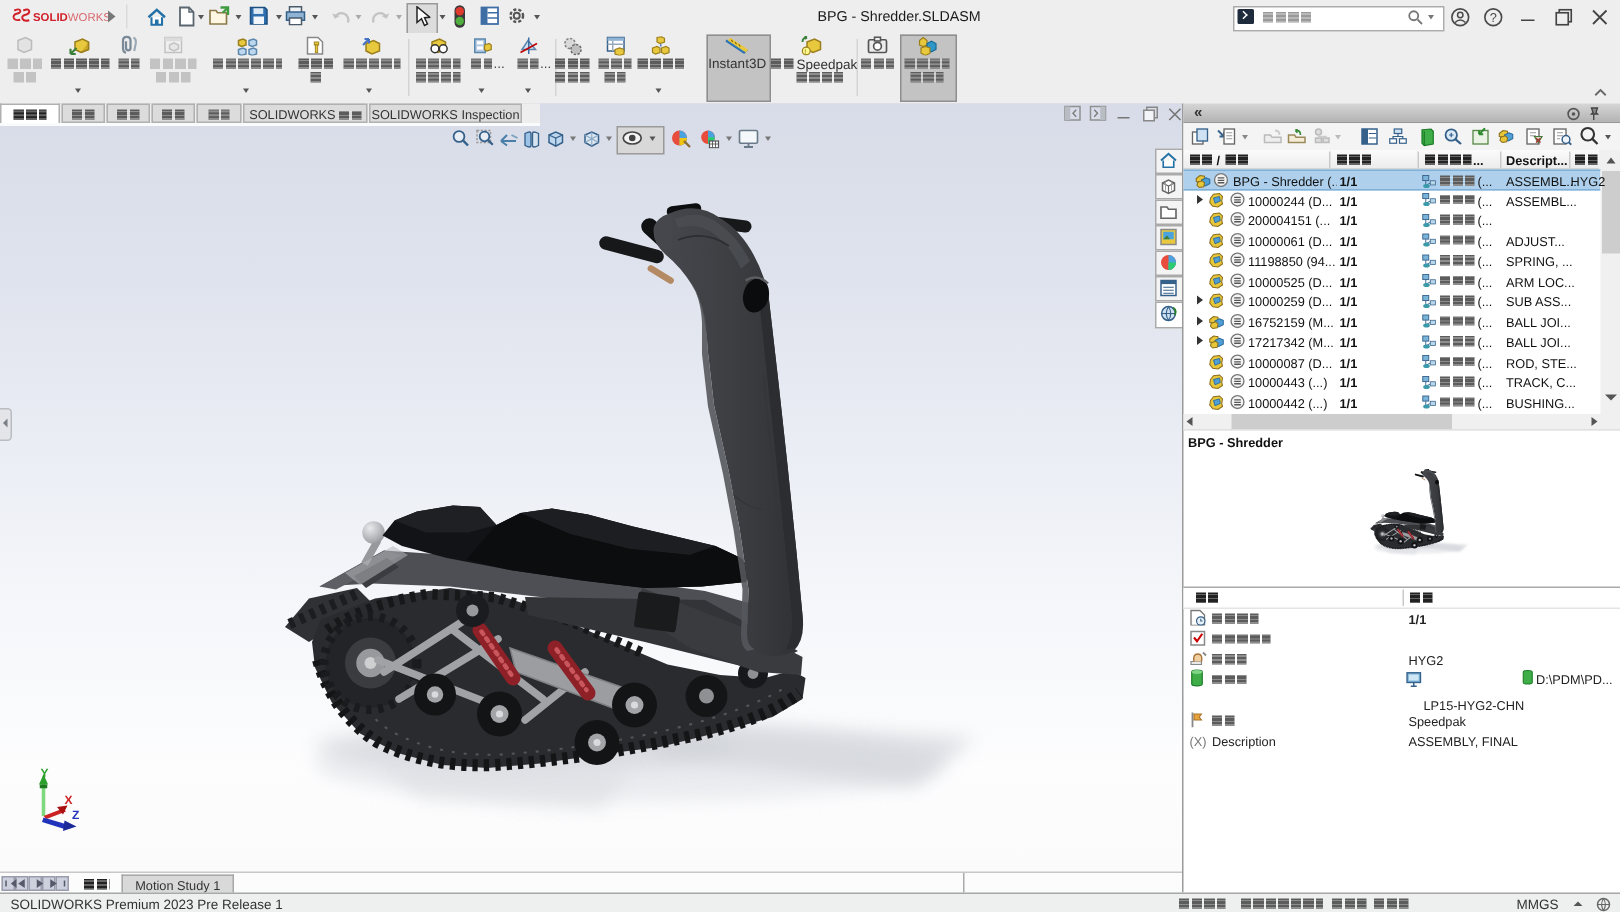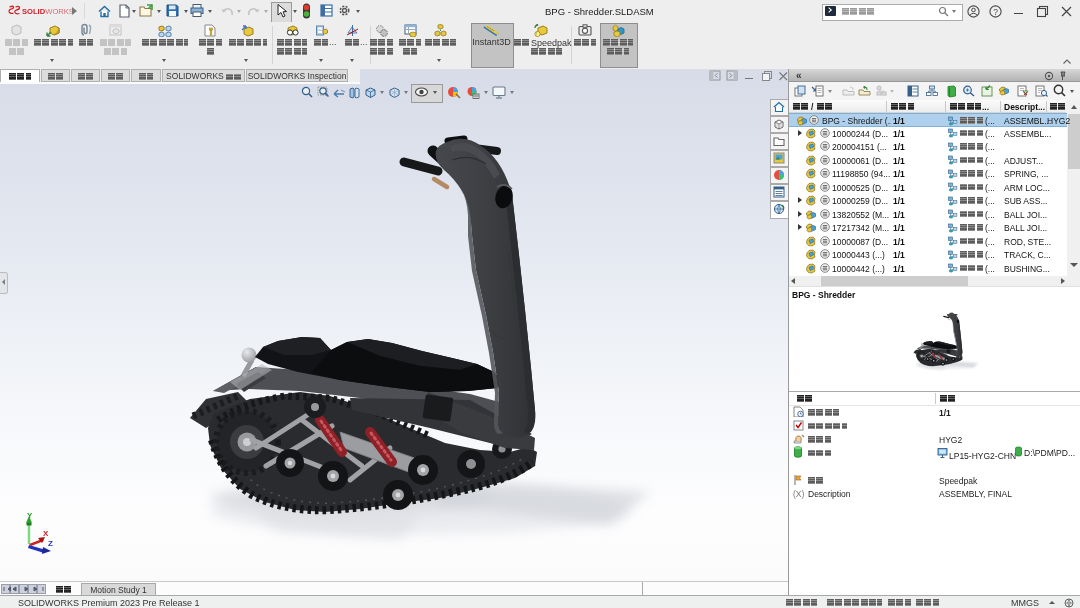--- a/index.html
+++ b/index.html
@@ -784,21 +784,21 @@
    <span class="tx" style="left:215px;top:2px">SUB ASS...</span>
   </div>
   <div class="tr" style="top:94.5px">
         <i class="ar"></i>
    <svg class="ab" style="left:16px;top:1px" width="12" height="11">
           <use href="#iasm"></use>
         </svg>
         <svg class="ab" style="left:31px;top:1px" width="11" height="11">
           <use href="#ieq"></use>
         </svg>
-   <span class="tx" style="left:43px;top:2px">13820552  (M...</span>
+   <span class="tx" style="left:43px;top:2px">16752159  (M...</span>
         <b class="tx" style="left:104px;top:2px">1/1</b>
    <svg class="ab" style="left:159px;top:1.5px" width="10" height="10">
           <use href="#iwf"></use>
         </svg>
         <span class="z" style="position:absolute;left:171px;top:3px;width:22.8px"></span>
         <span class="tx" style="left:196px;top:2px">(...</span>
    <span class="tx" style="left:215px;top:2px">BALL JOI...</span>
   </div>
   <div class="tr" style="top:108px">
         <i class="ar"></i>
@@ -921,21 +921,21 @@
    <svg class="ab" style="left:4px;top:0.5px" width="10" height="12">
           <path d="M1.5 2 Q1.5 0.8 5 0.8 Q8.5 0.8 8.5 2 L8.5 10 Q8.5 11.2 5 11.2 Q1.5 11.2 1.5 10 Z" fill="#3fae49" stroke="#1a7a24" stroke-width="0.8"></path>
           <ellipse cx="5" cy="2" rx="3.5" ry="1.3" fill="#7fd486"></ellipse>
         </svg>
    <span class="z ab" style="left:19px;top:4px;width:22.8px"></span>
    <svg class="ab" style="left:148px;top:1px" width="11" height="11">
           <rect x="1" y="1.5" width="9" height="6.5" fill="#7ab4d8" stroke="#35608a" stroke-width="0.9"></rect>
           <rect x="2.2" y="2.7" width="6.6" height="4" fill="#cfe6f4"></rect>
           <path d="M3.5 10.5 h4 M5.5 8 v2.5" stroke="#35608a" stroke-width="1"></path>
         </svg>
-   <span class="tx" style="left:160px;top:5px">LP15-HYG2-CHN</span>
+   <span class="tx" style="left:160px;top:19px">LP15-HYG2-CHN</span>
    <svg class="ab" style="left:225px;top:0.5px" width="9" height="11">
           <path d="M1.5 2 Q1.5 1 4.5 1 Q7.5 1 7.5 2 L7.5 9 Q7.5 10 4.5 10 Q1.5 10 1.5 9 Z" fill="#3fae49" stroke="#1a7a24" stroke-width="0.7"></path>
         </svg>
    <span class="tx" style="left:235px;top:2.5px">D:\PDM\PD...</span>
   </div>
   <div class="pr" style="top:68px">
    <svg class="ab" style="left:4px;top:1px" width="11" height="11">
           <path d="M2 1 v10" stroke="#888" stroke-width="1.2"></path>
           <path d="M3 2 h5 l-1.5 2 1.5 2 h-5 Z" fill="#e8a33c" stroke="#a8742a" stroke-width="0.7"></path>
         </svg>
@@ -959,21 +959,21 @@
   <div class="ab" style="left:36px;width:9px;height:10px;background:#cdd0dd;border:1px solid #9a9dac;box-sizing:border-box"></div>
   <svg class="ab" style="left:0;top:0" width="45" height="10">
         <path d="M3 3 v4 M7 5 l2.5-2 v4 Z M12 5 l3-2 v4 Z M24 3 l3 2 -3 2 Z M33 3 l3 2 -3 2 Z M42 3 v4" stroke="#55596a" fill="#55596a" stroke-width="1"></path>
       </svg>
  </div>
  <span class="zb ab" style="left:56px;top:4px;width:17px"></span>
  <div class="ab" style="left:81px;top:1px;width:75px;height:13px;background:#d9d9d9;border:1px solid #a8a8a8;border-bottom:none;box-sizing:border-box;font-size:8.5px;color:#333;text-align:center;line-height:12px">Motion Study 1</div>
  <div class="ab" style="left:642px;top:0;width:1px;height:14px;background:#aaa"></div>
 </div>
 <div class="ab" id="status" style="left:0;top:595px;width:1080px;height:13px;background:#eef0ef;border-top:1px solid #a8a8a8">
- <span class="tx" style="left:18px;top:2px;font-size:9px;color:#333">SOLIDWORKS Premium 2023 Pre Release 1</span>
+ <span class="tx" style="left:7px;top:2px;font-size:9px;color:#333">SOLIDWORKS Premium 2023 Pre Release 1</span>
  <span class="z ab" style="left:786px;top:3px;width:30.8px"></span>
  <span class="z ab" style="left:827px;top:3px;width:54.8px"></span>
  <span class="z ab" style="left:888px;top:3px;width:22.8px"></span>
  <span class="z ab" style="left:916px;top:3px;width:22.8px"></span>
  <span class="tx" style="left:1011px;top:2px;font-size:9px;color:#333">MMGS</span>
  <div class="ab" style="left:1049px;top:5px;width:0;height:0;border-left:3px solid transparent;border-right:3px solid transparent;border-bottom:3.5px solid #555"></div>
  <svg class="ab" style="left:1064px;top:1.5px" width="10" height="10">
       <circle cx="5" cy="5" r="4" fill="none" stroke="#666" stroke-width="1"></circle>
       <path d="M1 5 h8 M5 1 Q7.5 5 5 9 Q2.5 5 5 1" fill="none" stroke="#666" stroke-width="0.7"></path>
     </svg>

